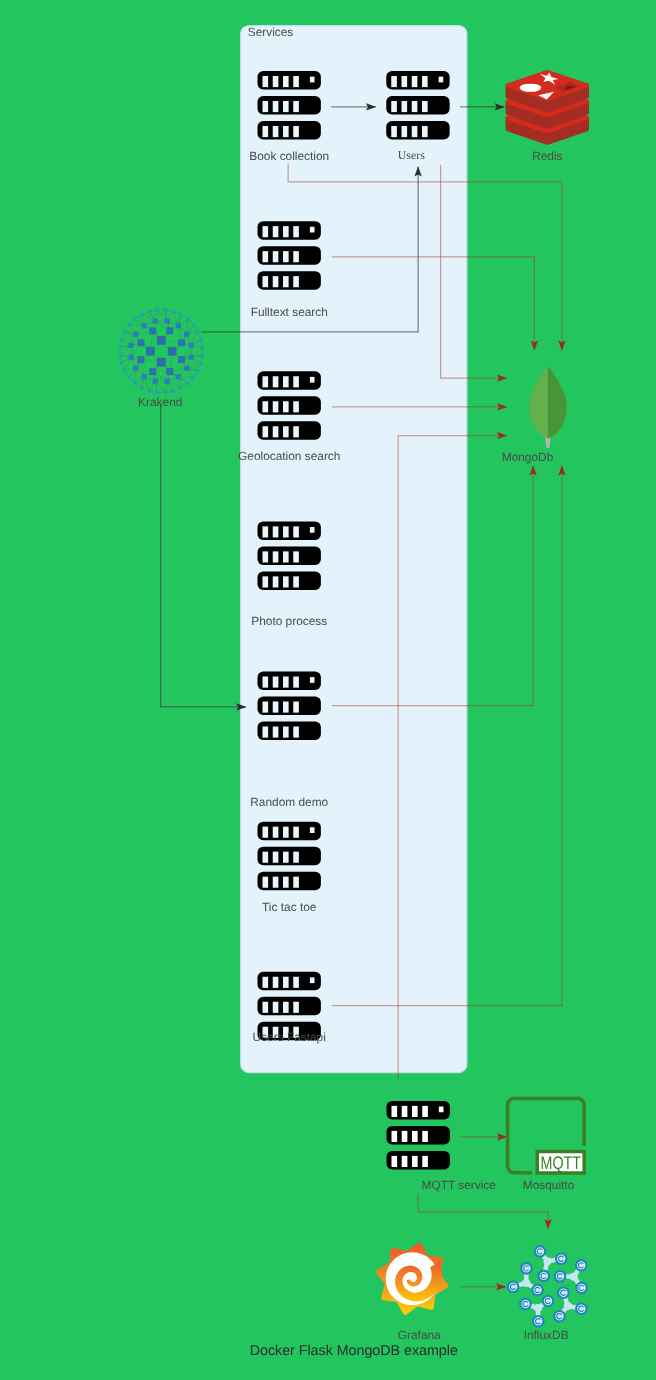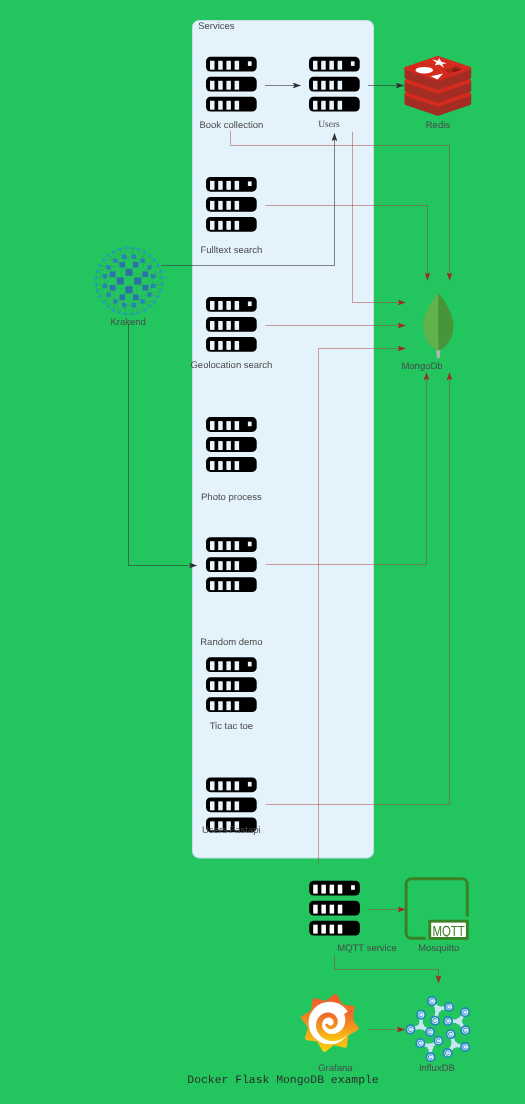--- a/index.html
+++ b/index.html
@@ -4,21 +4,21 @@
 <title>Docker Flask MongoDB example</title>
 <style>
   html,body{margin:0;padding:0;background:#ffffff;}
   body{width:525px;height:1104px;overflow:hidden;font-family:"DejaVu Sans",sans-serif;}
   #stage{position:relative;width:525px;height:1104px;background:#22c55e;
          -webkit-font-smoothing:antialiased;text-rendering:geometricPrecision;}
   svg.layer{position:absolute;left:0;top:0;width:525px;height:1104px;overflow:visible;}
   .lbl{position:absolute;font-family:"Liberation Sans",sans-serif;font-size:9.5px;color:#4a4a4a;
        white-space:nowrap;transform:translateX(-50%);text-align:right;line-height:11px;}
   .grouptitle{position:absolute;font-family:"Liberation Sans",sans-serif;font-size:9.5px;color:#4a4a4a;}
-  .title{position:absolute;font-family:Liberation Mono, monospace;font-size:11.4px;color:#2b2b2b;
+  .title{position:absolute;font-family:Liberation Sans, sans-serif;font-size:11.4px;color:#2b2b2b;
          white-space:nowrap;transform:translateX(-50%);}
 </style>
 </head>
 <body>
 
 <div id="stage">
 
   <svg class="layer">
     <rect x="192.5" y="20.5" width="181" height="837.5" rx="6.5" ry="6.5" fill="#e4f2fb" stroke="#c2dded" stroke-width="1"></rect>
   </svg>

